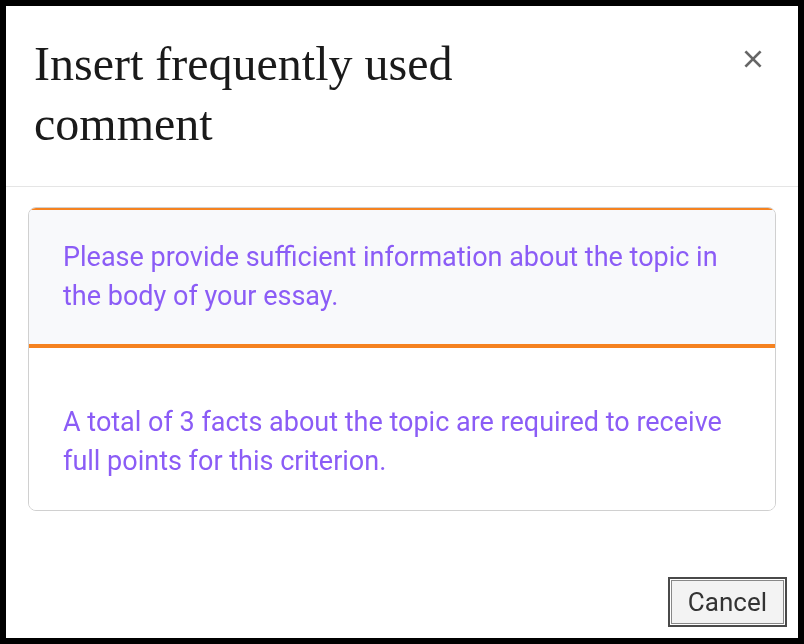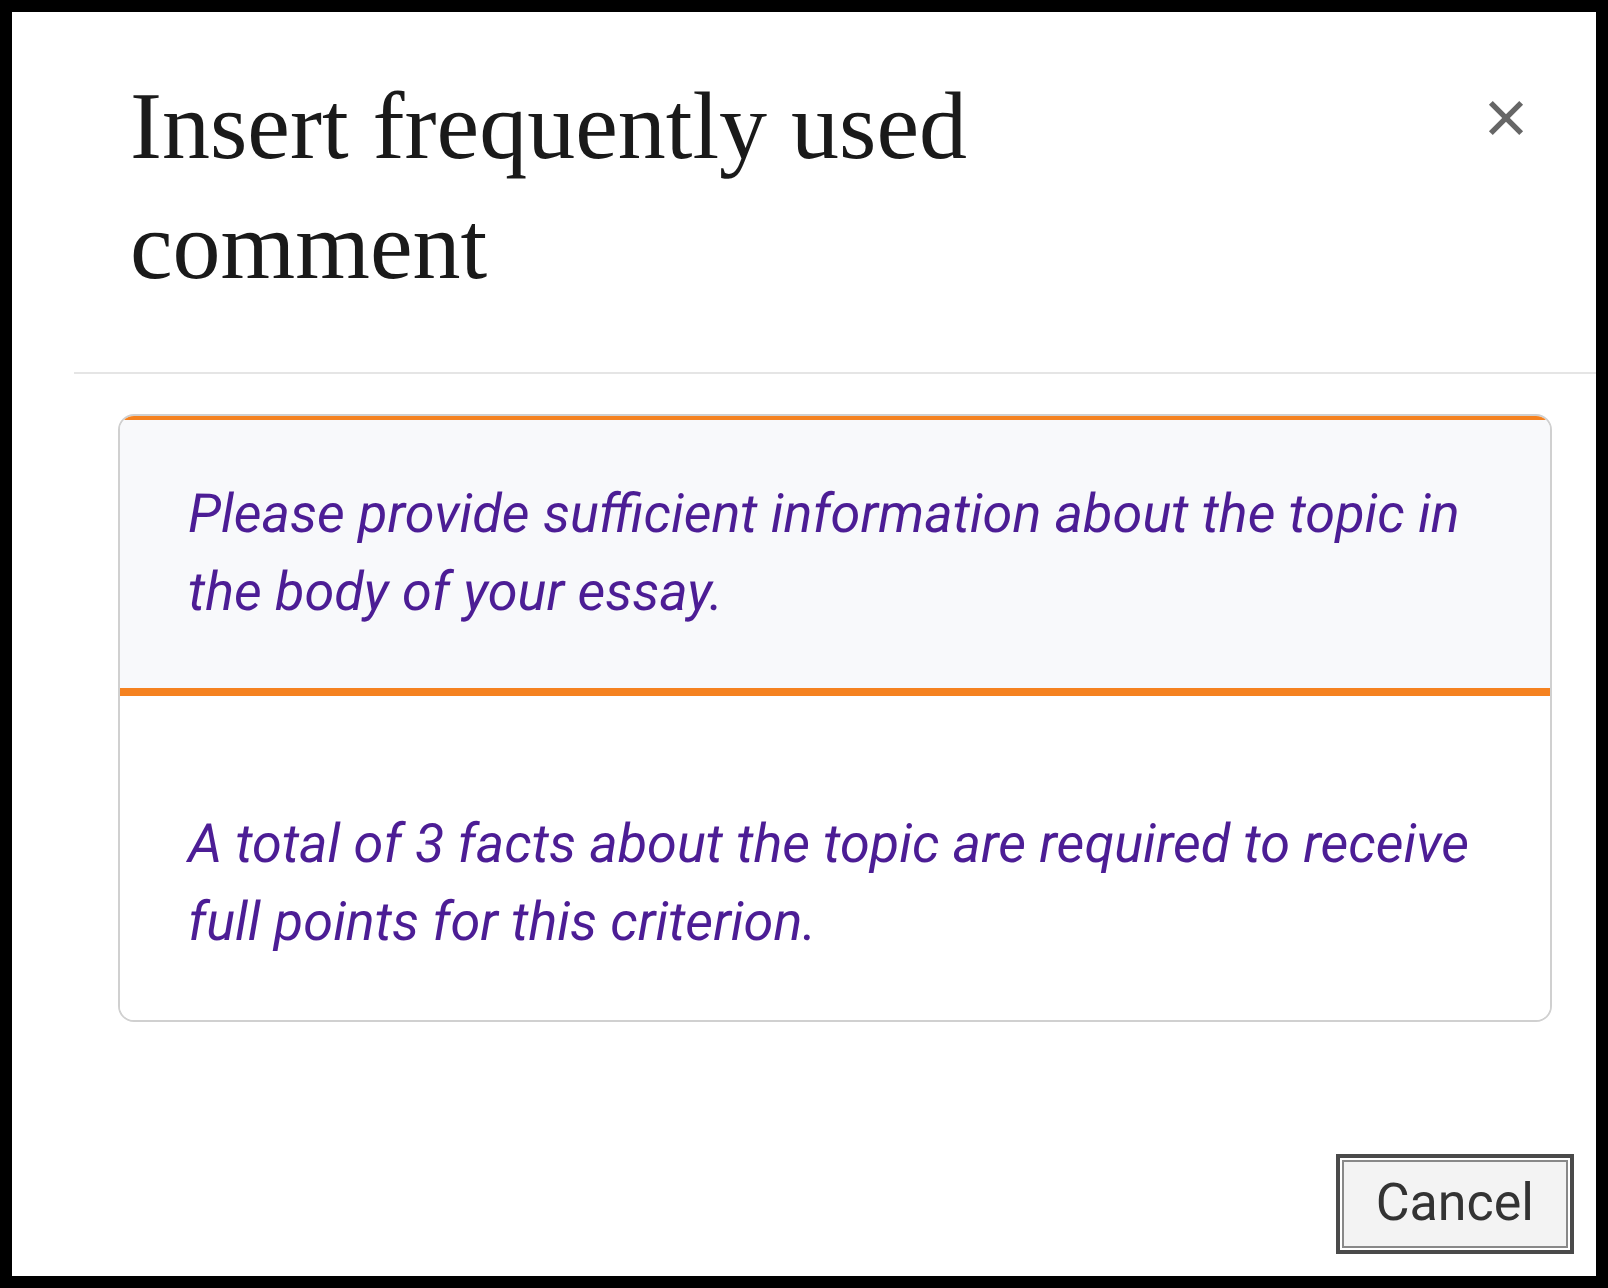--- a/index.html
+++ b/index.html
@@ -14,21 +14,20 @@
     }
     
     .dialog {
       width: 804px;
       height: 644px;
       border: 6px solid #000;
       background: #fff;
       display: flex;
       flex-direction: column;
       position: relative;
-      padding-left: 31px;
     }
     
     .dialog-header {
       padding: 28px 28px 32px 28px;
       display: flex;
       justify-content: space-between;
       align-items: flex-start;
       border-bottom: 1px solid #e5e5e5;
     }
     
@@ -63,24 +62,23 @@
     
     .comment-list {
       border: 1px solid #d0d0d0;
       border-radius: 8px;
       overflow: hidden;
     }
     
     .comment-item {
       padding: 28px 34px;
       font-size: 27px;
-      color: #4c1d95;
+      color: #8b5cf6;
       line-height: 1.45;
       cursor: pointer;
-      font-style: italic;
     }
     
     .comment-item.selected {
       background: #f8f9fb;
       border-top: 3px solid #f58220;
       border-bottom: 4px solid #f58220;
       margin-top: -1px;
     }
     
     .comment-item:not(.selected) {

